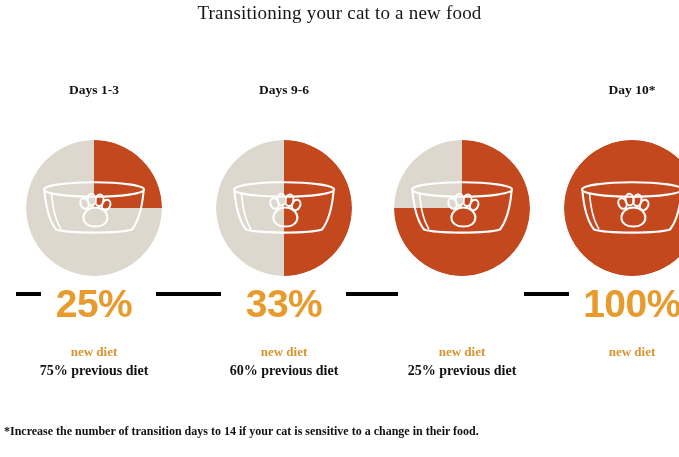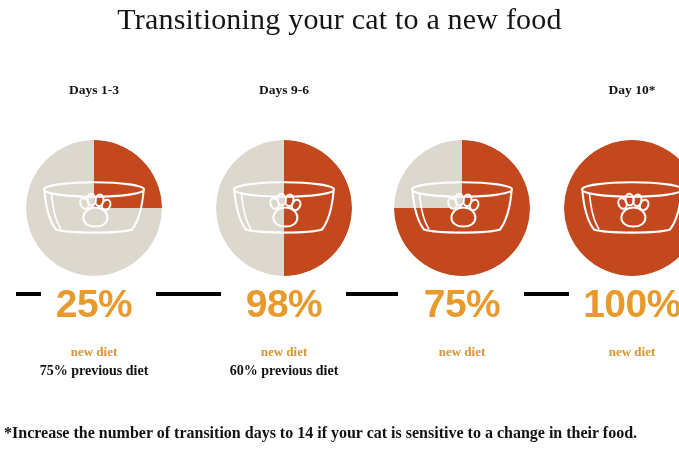--- a/index.html
+++ b/index.html
@@ -17,21 +17,21 @@
   }
 
   
   .title {
     position: absolute;
     top: 2px;
     left: 0;
     width: 679px;
     text-align: center;
     font-family: "Liberation Serif", serif;
-    font-size: 30px;
+    font-size: 19px;
     font-weight: 400;
     letter-spacing: 0.2px;
     color: #151515;
     white-space: nowrap;
   }
 
   
   .steps {
     position: absolute;
     top: 82px;
@@ -150,21 +150,21 @@
   .c2 { left: 330px; width: 52px;  }
   .c3 { left: 508px; width: 45px;  }
 
   
   .footnote {
     position: absolute;
     left: 4px;
     top: 424px;
     width: 671px;
     font-family: "Liberation Serif", serif;
-    font-size: 16px;
+    font-size: 12px;
     font-weight: 700;
     color: #111111;
     white-space: nowrap;
   }
 </style>
 </head>
 <body style="background: rgb(255, 255, 255);">
 
 <div class="title">Transitioning your cat to a new food</div>
 
@@ -215,21 +215,21 @@
         <g fill="none" stroke="#ffffff" stroke-width="2">
           <ellipse cx="50.5" cy="23.5" rx="4.0" ry="5.4" transform="rotate(-20 50.5 23.5)"></ellipse>
           <ellipse cx="57.6" cy="19.6" rx="4.0" ry="5.8" transform="rotate(-7 57.6 19.6)"></ellipse>
           <ellipse cx="65.4" cy="20.2" rx="4.0" ry="5.8" transform="rotate(9 65.4 20.2)"></ellipse>
           <ellipse cx="72.2" cy="25.0" rx="4.0" ry="5.4" transform="rotate(22 72.2 25.0)"></ellipse>
           <path d="M61.4 27.6 C68.8 27.6 73.4 32.4 73.4 37.6 C73.4 43.2 68.2 46.6 61.4 46.6
                    C54.6 46.6 49.4 43.2 49.4 37.6 C49.4 32.4 54.0 27.6 61.4 27.6 Z"></path>
         </g>
       </svg>
     </div>
-    <div class="pct">98%</div>
+    <div class="pct">33%</div>
     <div class="newdiet">new diet</div>
     <div class="prevdiet">60% previous diet</div>
   </div>
 
   <div class="step s2">
     <div class="circle-wrap">
       <div class="pie">
         <div class="base" style="background: rgb(221, 216, 206);"></div>
         <div class="wedge" style="background: conic-gradient(rgb(196, 72, 30) 0deg, rgb(196, 72, 30) 270deg, rgba(0, 0, 0, 0) 270deg, rgba(0, 0, 0, 0) 360deg);"></div>
       </div>
@@ -240,22 +240,22 @@
         <g fill="none" stroke="#ffffff" stroke-width="2">
           <ellipse cx="50.5" cy="23.5" rx="4.0" ry="5.4" transform="rotate(-20 50.5 23.5)"></ellipse>
           <ellipse cx="57.6" cy="19.6" rx="4.0" ry="5.8" transform="rotate(-7 57.6 19.6)"></ellipse>
           <ellipse cx="65.4" cy="20.2" rx="4.0" ry="5.8" transform="rotate(9 65.4 20.2)"></ellipse>
           <ellipse cx="72.2" cy="25.0" rx="4.0" ry="5.4" transform="rotate(22 72.2 25.0)"></ellipse>
           <path d="M61.4 27.6 C68.8 27.6 73.4 32.4 73.4 37.6 C73.4 43.2 68.2 46.6 61.4 46.6
                    C54.6 46.6 49.4 43.2 49.4 37.6 C49.4 32.4 54.0 27.6 61.4 27.6 Z"></path>
         </g>
       </svg>
     </div>
-    <div class="pct">75%</div>
-    <div class="newdiet">new diet</div>
+    <div class="newdiet">new diet</div>
+    <div class="prevdiet">25% previous diet</div>
   </div>
 
   <div class="step s3">
     <div class="day-label">Day 10*</div>
     <div class="circle-wrap">
       <div class="pie">
         <div class="base" style="background: rgb(221, 216, 206);"></div>
         <div class="wedge" style="background: conic-gradient(rgb(196, 72, 30) 0deg, rgb(196, 72, 30) 360deg, rgba(0, 0, 0, 0) 360deg, rgba(0, 0, 0, 0) 360deg);"></div>
       </div>
       <svg class="bowl" viewBox="0 0 120 58">

